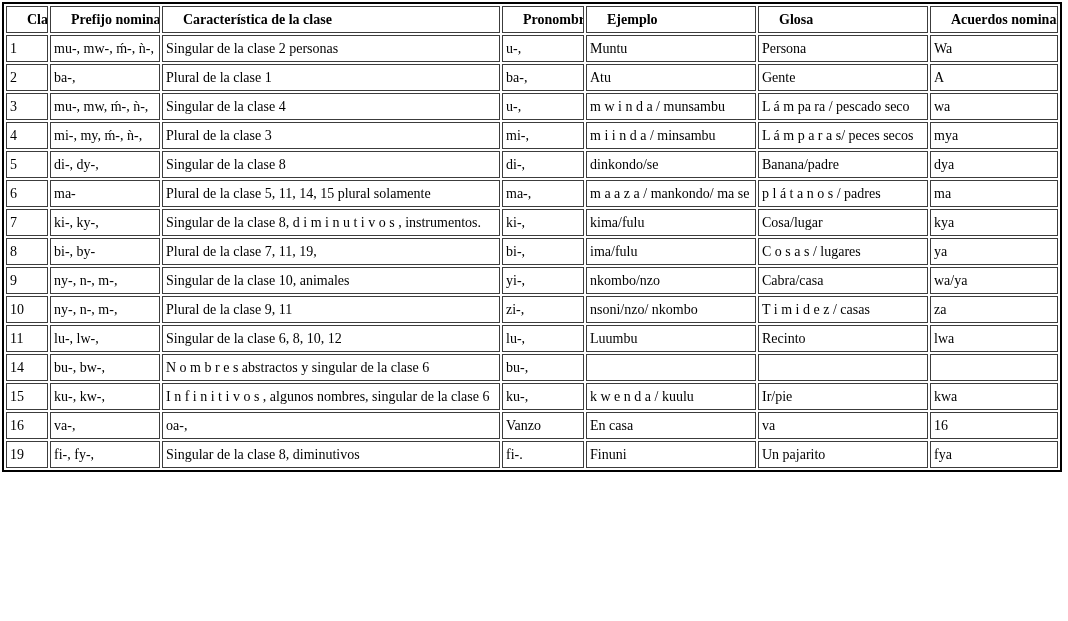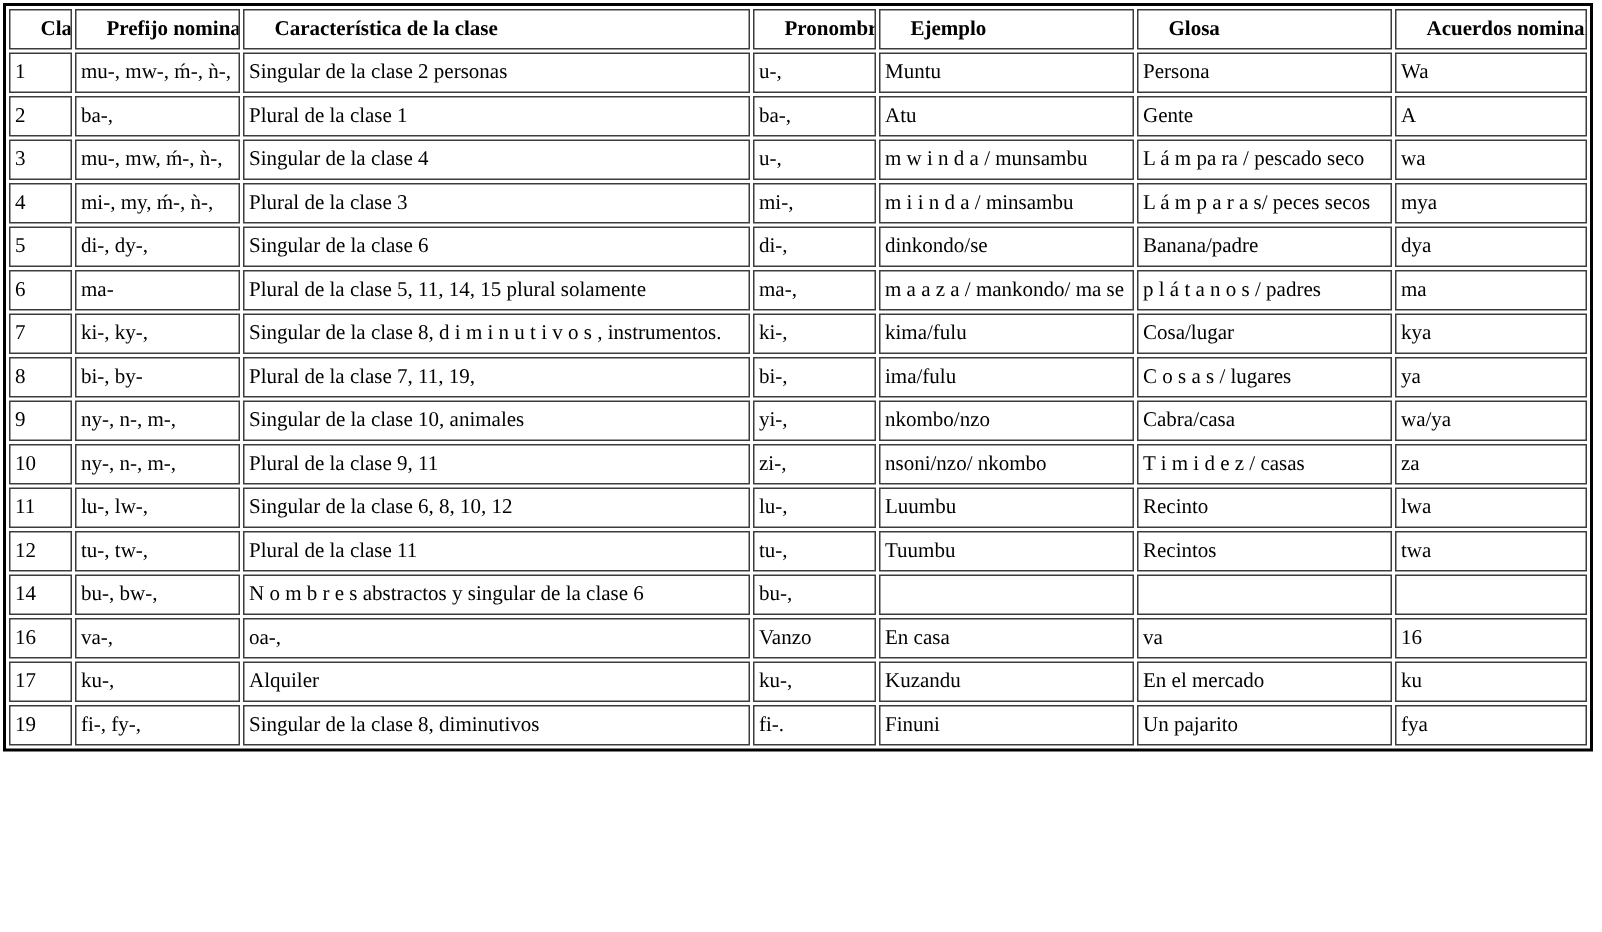--- a/index.html
+++ b/index.html
@@ -99,21 +99,21 @@
         <td>mi-, my, ḿ-, ǹ-,</td>
         <td>Plural de la clase 3</td>
         <td>mi-,</td>
         <td>m i i n d a / minsambu</td>
         <td>L á m p a r a s/ peces secos</td>
         <td>mya</td>
       </tr>
       <tr>
         <td>5</td>
         <td>di-, dy-,</td>
-        <td>Singular de la clase 6</td>
+        <td>Singular de la clase 8</td>
         <td>di-,</td>
         <td>dinkondo/se</td>
         <td>Banana/padre</td>
         <td>dya</td>
       </tr>
       <tr>
         <td>6</td>
         <td>ma-</td>
         <td>Plural de la clase 5, 11, 14, 15 plural solamente</td>
         <td>ma-,</td>
@@ -160,56 +160,47 @@
       <tr>
         <td>11</td>
         <td>lu-, lw-,</td>
         <td>Singular de la clase 6, 8, 10, 12</td>
         <td>lu-,</td>
         <td>Luumbu</td>
         <td>Recinto</td>
         <td>lwa</td>
       </tr>
       <tr>
-        <td>12</td>
-        <td>tu-, tw-,</td>
-        <td>Plural de la clase 11</td>
-        <td>tu-,</td>
-        <td>Tuumbu</td>
-        <td>Recintos</td>
-        <td>twa</td>
-      </tr>
-      <tr>
         <td>14</td>
         <td>bu-, bw-,</td>
         <td>N o m b r e s abstractos y singular de la clase 6</td>
         <td>bu-,</td>
         <td></td>
         <td></td>
         <td></td>
       </tr>
       <tr>
+        <td>15</td>
+        <td>ku-, kw-,</td>
+        <td>I n f i n i t i v o s , algunos nombres, singular de la clase 6</td>
+        <td>ku-,</td>
+        <td>k w e n d a / kuulu</td>
+        <td>Ir/pie</td>
+        <td>kwa</td>
+      </tr>
+      <tr>
         <td>16</td>
         <td>va-,</td>
         <td>oa-,</td>
         <td>Vanzo</td>
         <td>En casa</td>
         <td>va</td>
         <td>16</td>
       </tr>
       <tr>
-        <td>17</td>
-        <td>ku-,</td>
-        <td>Alquiler</td>
-        <td>ku-,</td>
-        <td>Kuzandu</td>
-        <td>En el mercado</td>
-        <td>ku</td>
-      </tr>
-      <tr>
         <td>19</td>
         <td>fi-, fy-,</td>
         <td>Singular de la clase 8, diminutivos</td>
         <td>fi-.</td>
         <td>Finuni</td>
         <td>Un pajarito</td>
         <td>fya</td>
       </tr>
     </tbody>
 </table>

